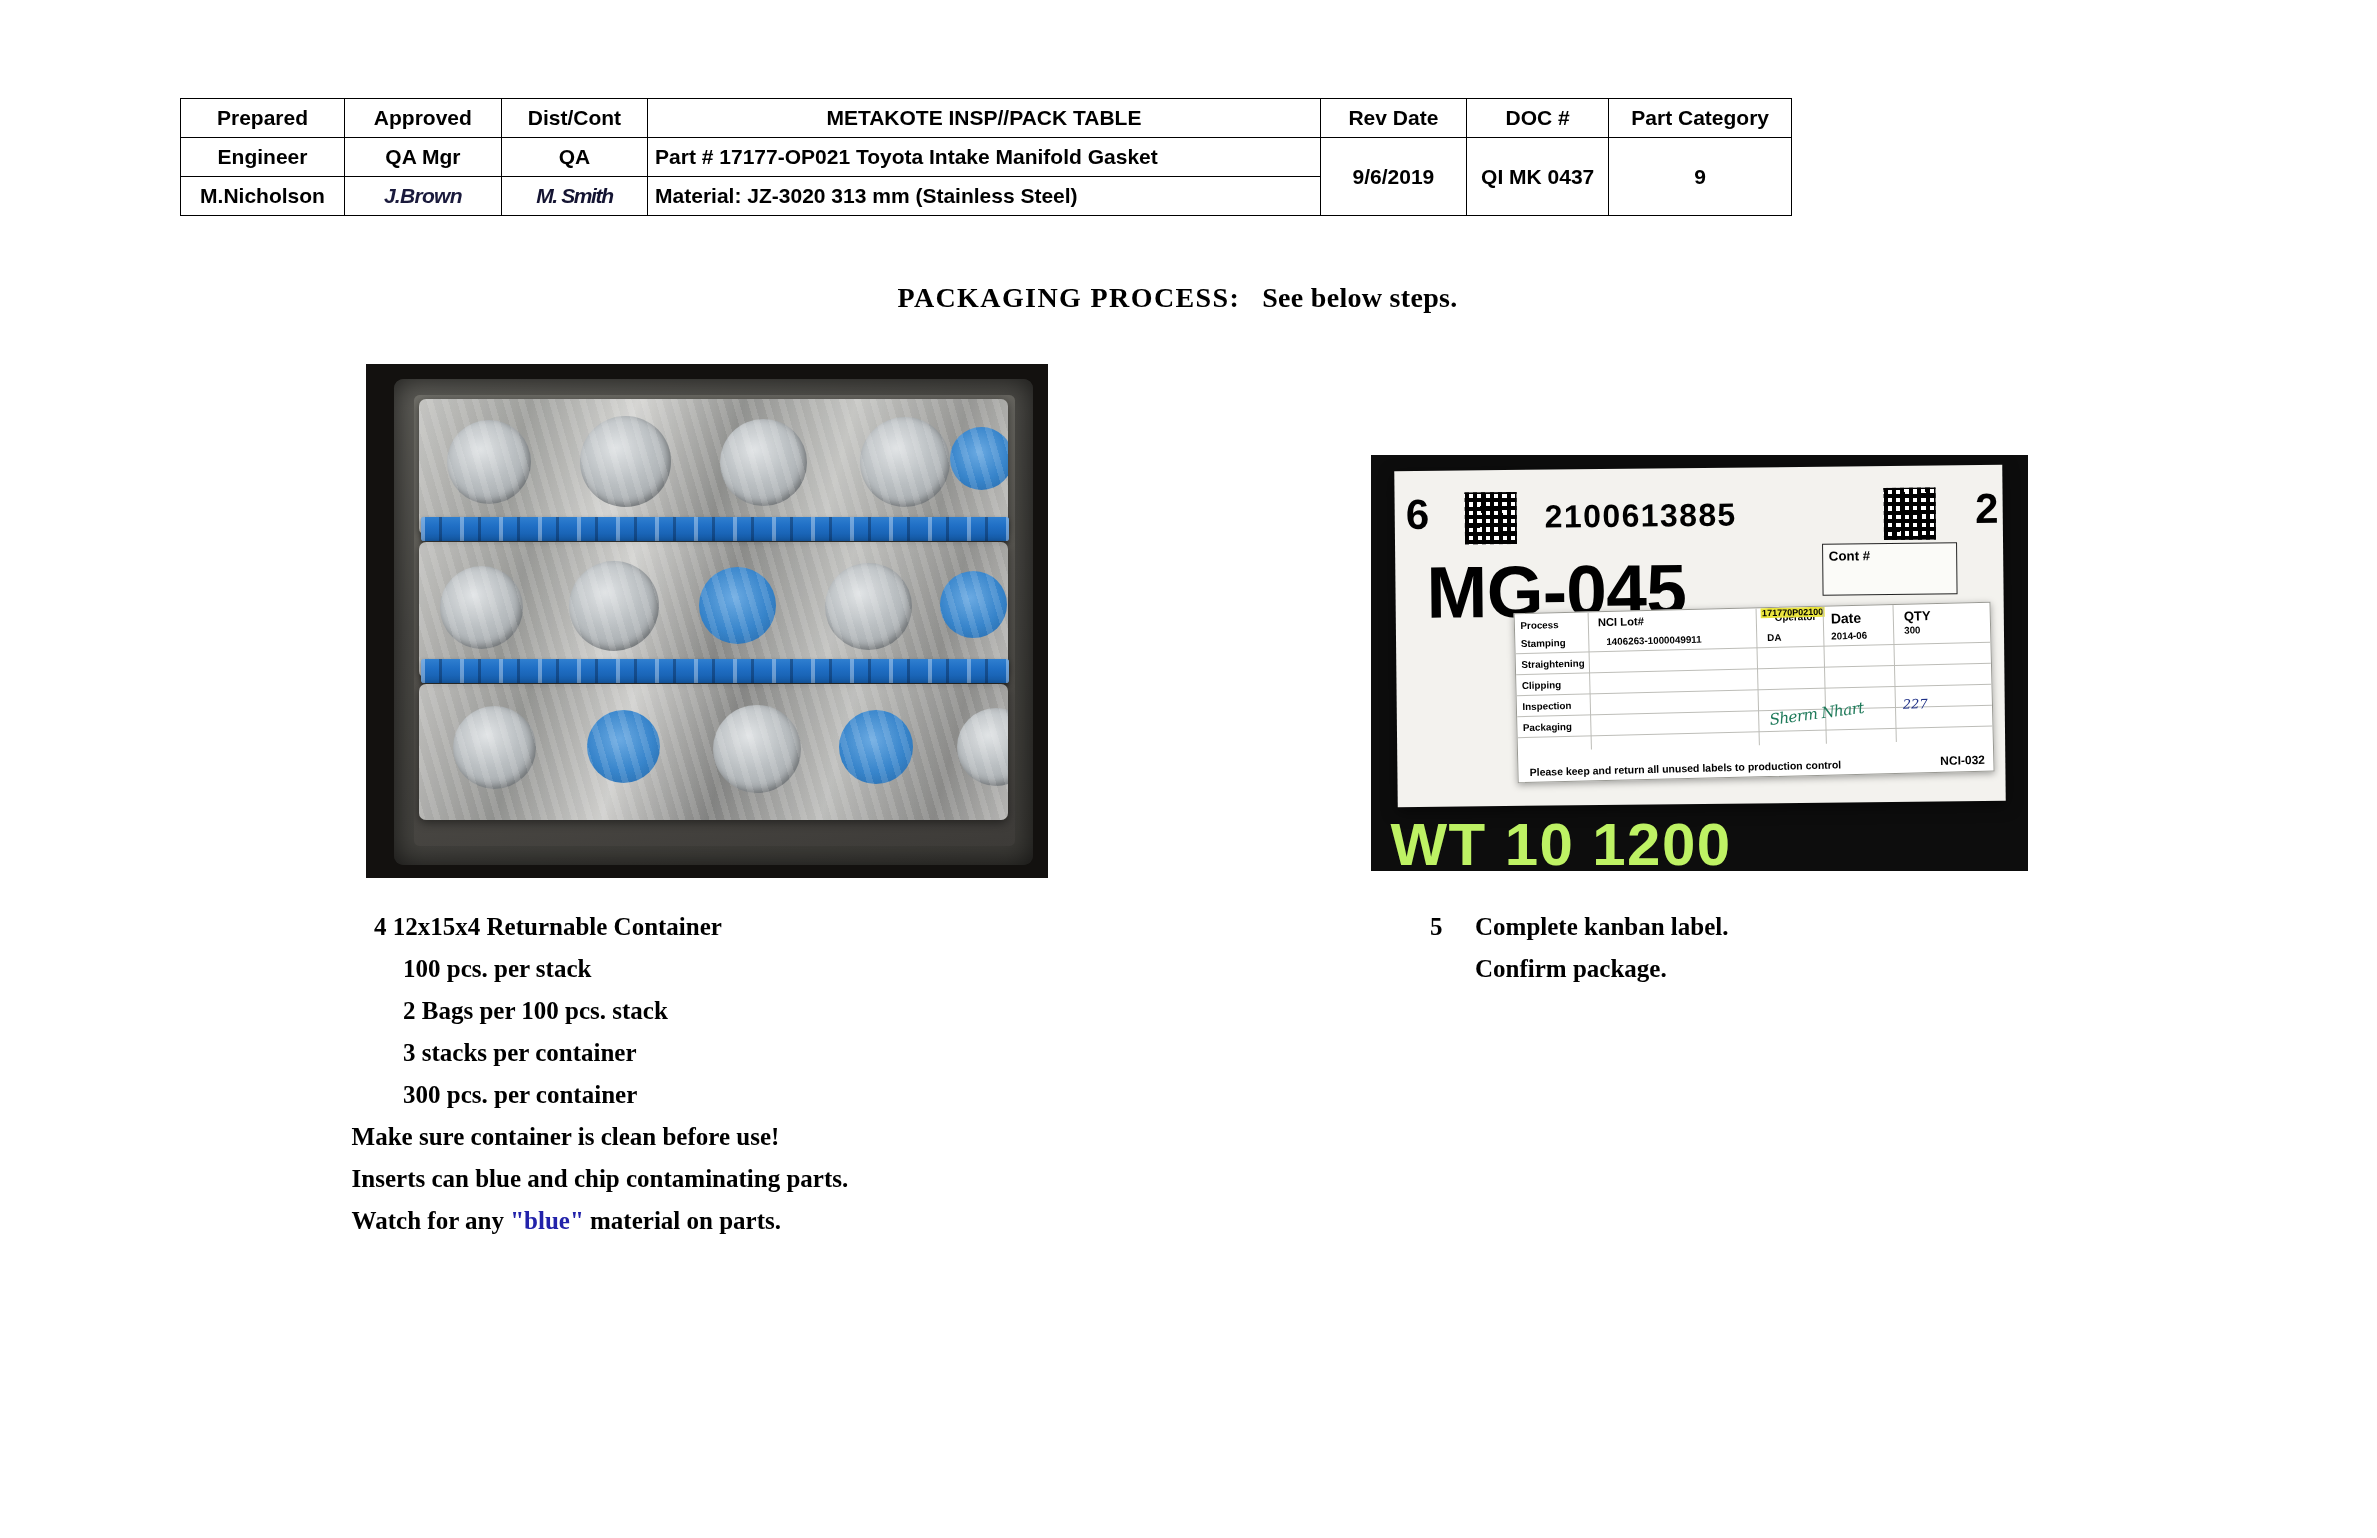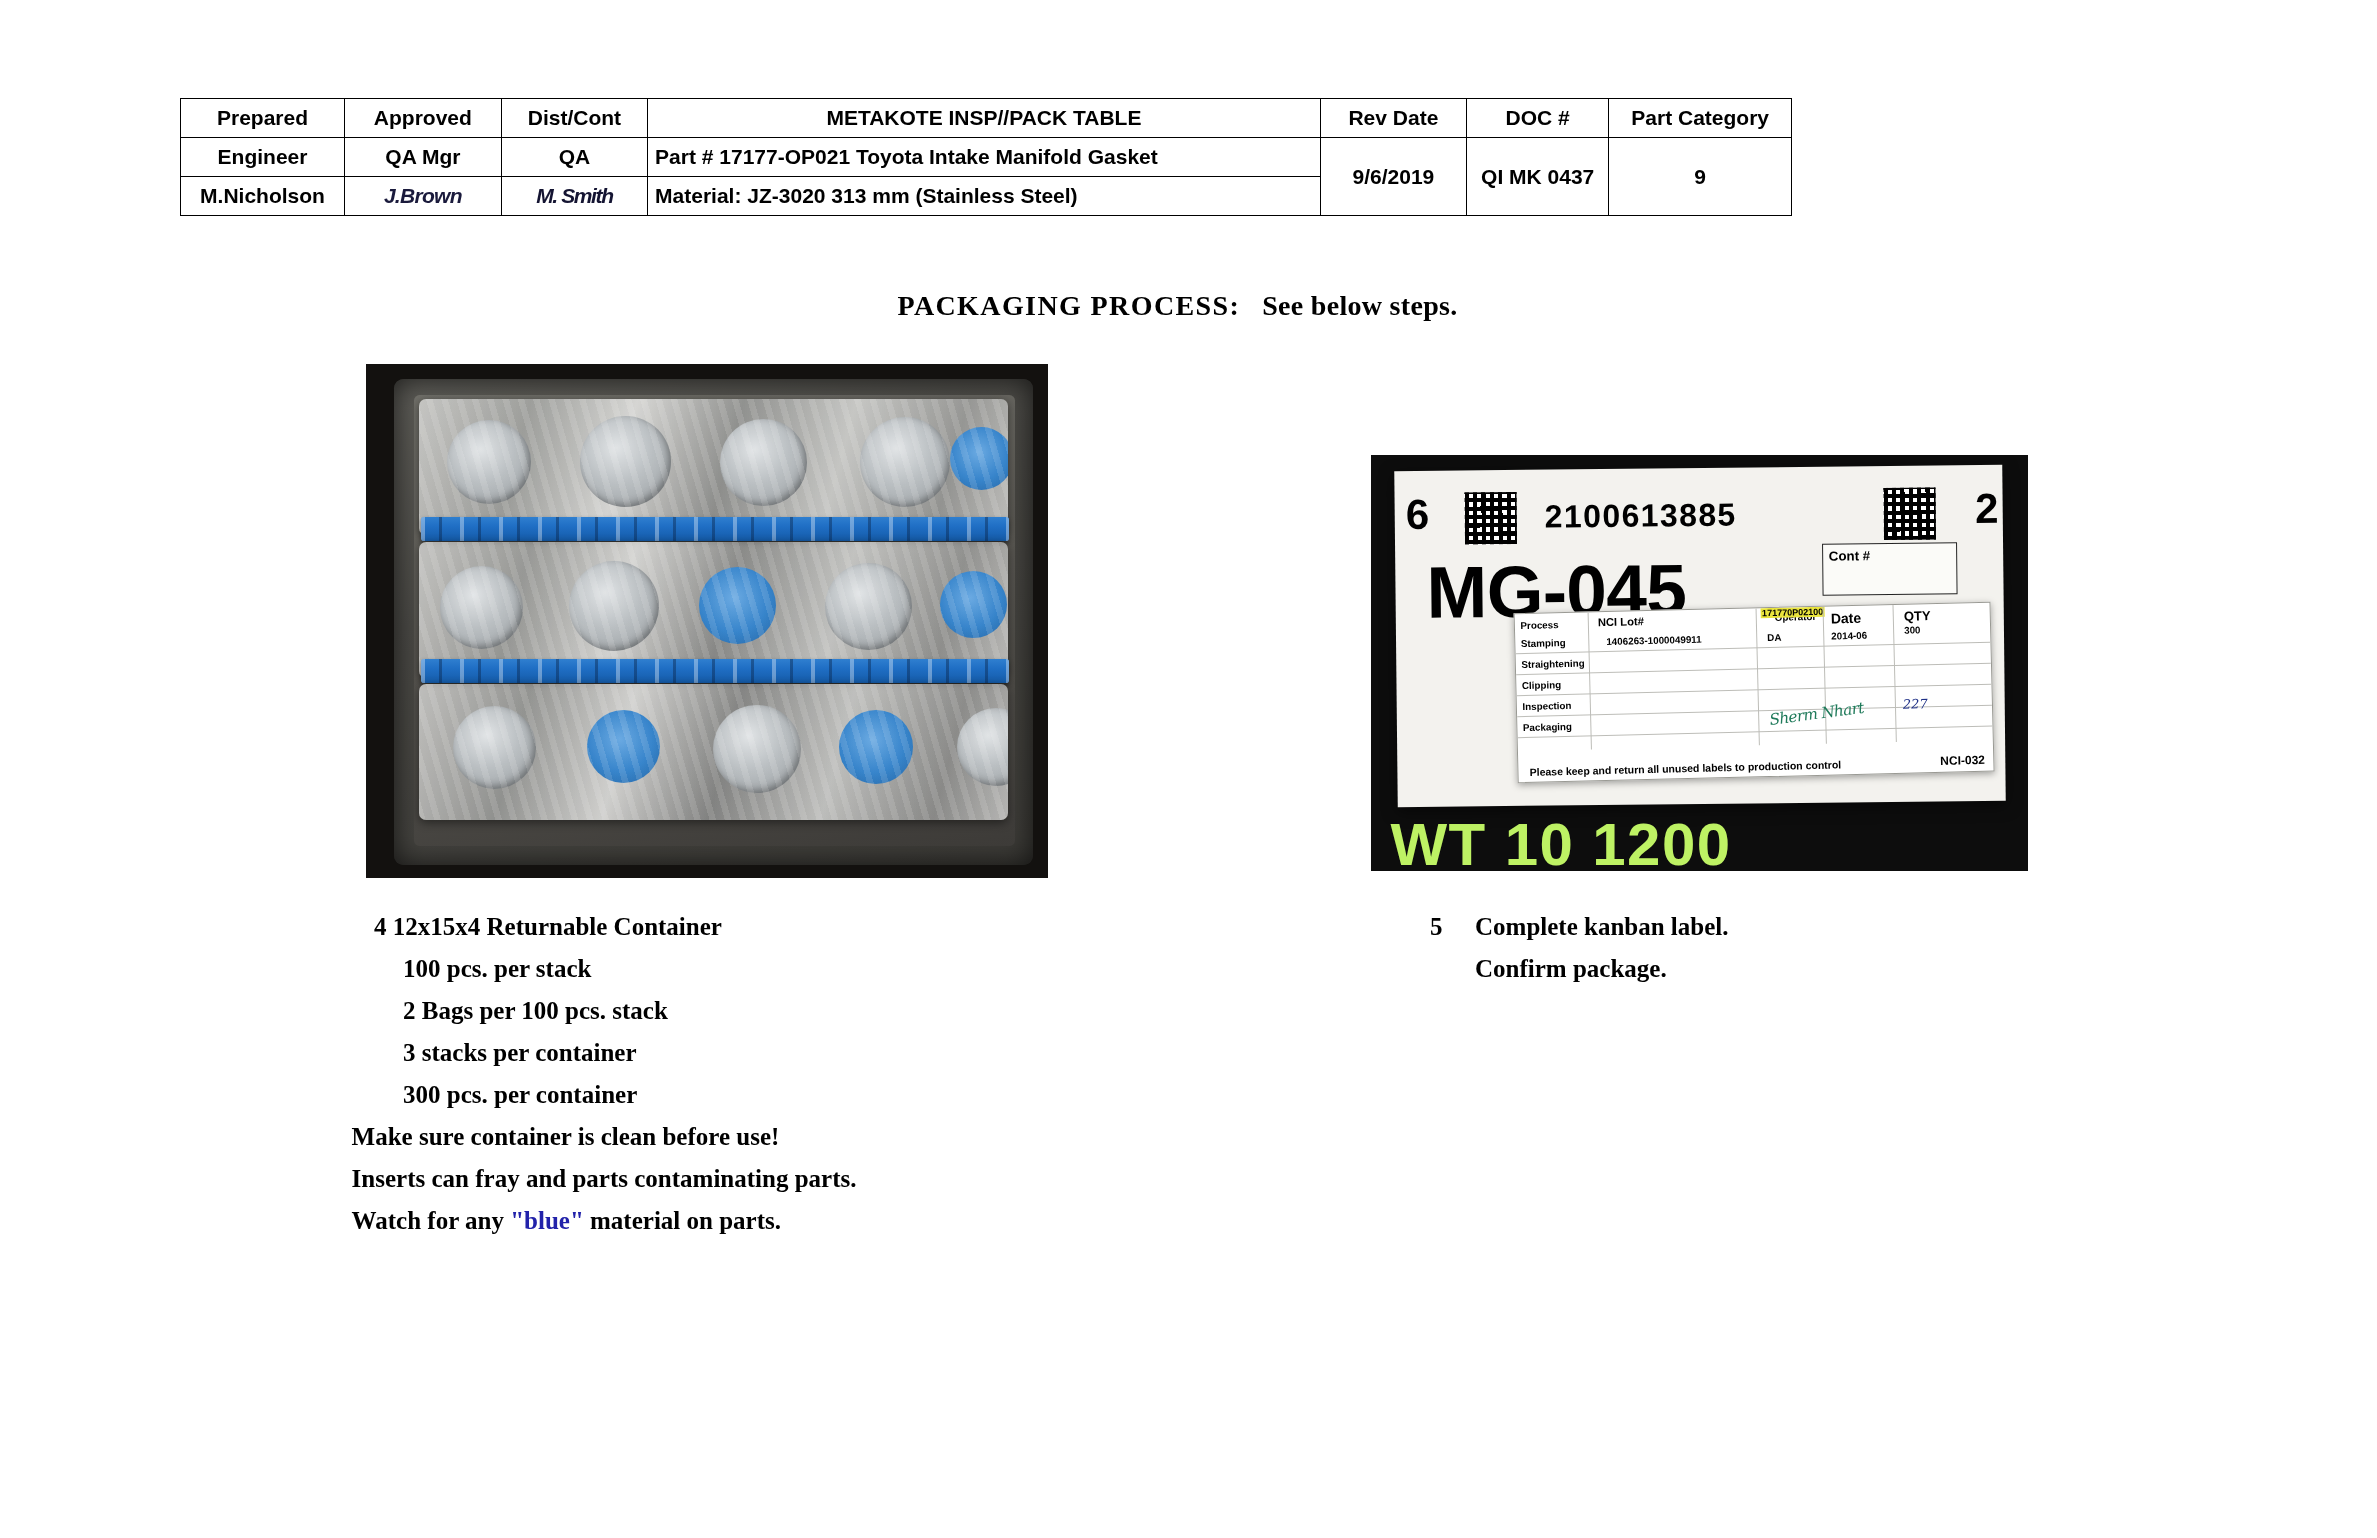--- a/index.html
+++ b/index.html
@@ -68,21 +68,21 @@
     letter-spacing: -1.4px;
   }
   .cat-number {
     font-size: 24px;
   }
 
   
   .process-title {
     position: absolute;
     left: 0;
-    top: 290px;
+    top: 282px;
     width: 2355px;
     text-align: center;
     font-family: "Liberation Serif", serif;
     font-weight: bold;
     font-size: 28px;
     letter-spacing: 0.3px;
   }
   .process-title .tspace { letter-spacing: 1.4px; }
 
   
@@ -483,21 +483,21 @@
   </div>
 </div>
 
 <div class="step-left">
   <div>4 12x15x4 Returnable Container</div>
   <div class="indent-1">100 pcs. per stack</div>
   <div class="indent-1">2 Bags per 100 pcs. stack</div>
   <div class="indent-1">3 stacks per container</div>
   <div class="indent-1">300 pcs. per container</div>
   <div style="margin-left:-22.4px;">Make sure container is clean before use!</div>
-  <div style="margin-left:-22.4px;">Inserts can fray and parts contaminating parts.</div>
+  <div style="margin-left:-22.4px;">Inserts can blue and chip contaminating parts.</div>
   <div style="margin-left:-22.4px;">
     <span>Watch for any </span><span class="blue-word">"blue"</span><span> material on parts.</span>
   </div>
 </div>
 
 <div class="step-right">
   <span class="num">5</span>
   <div>Complete kanban label.</div>
   <div>Confirm package.</div>
 </div>

